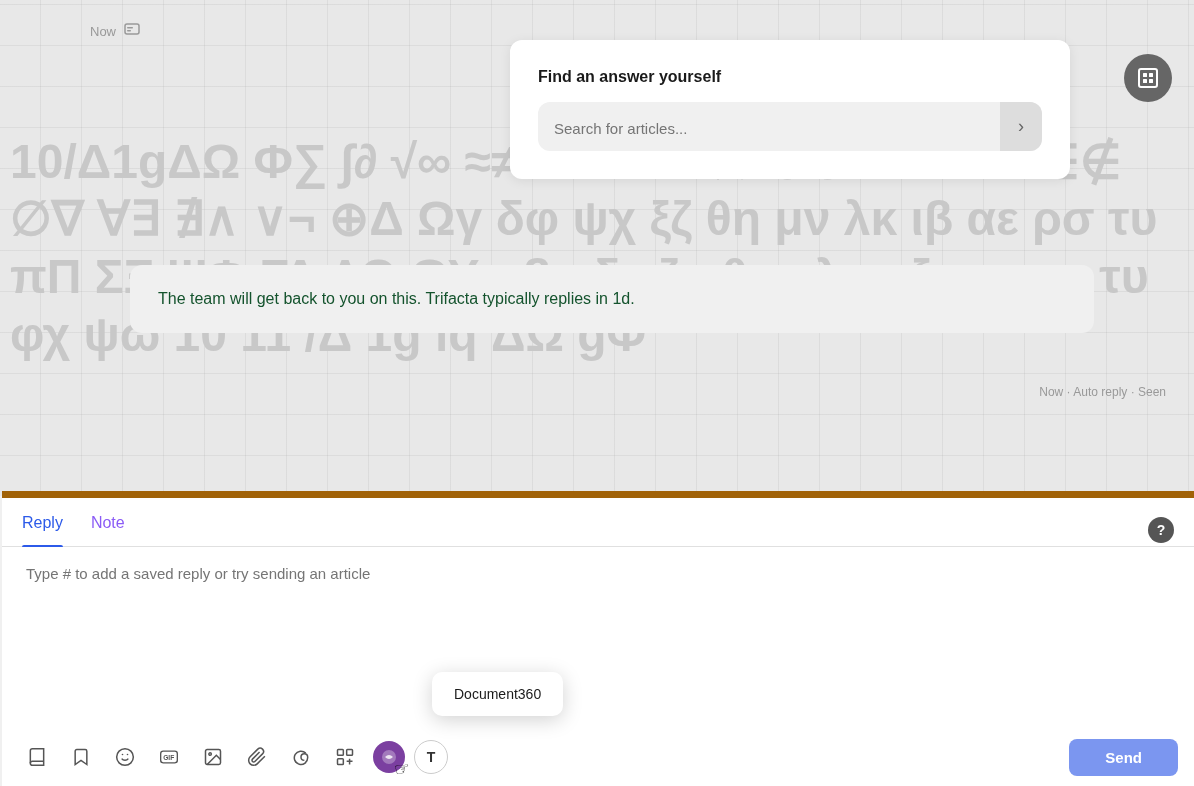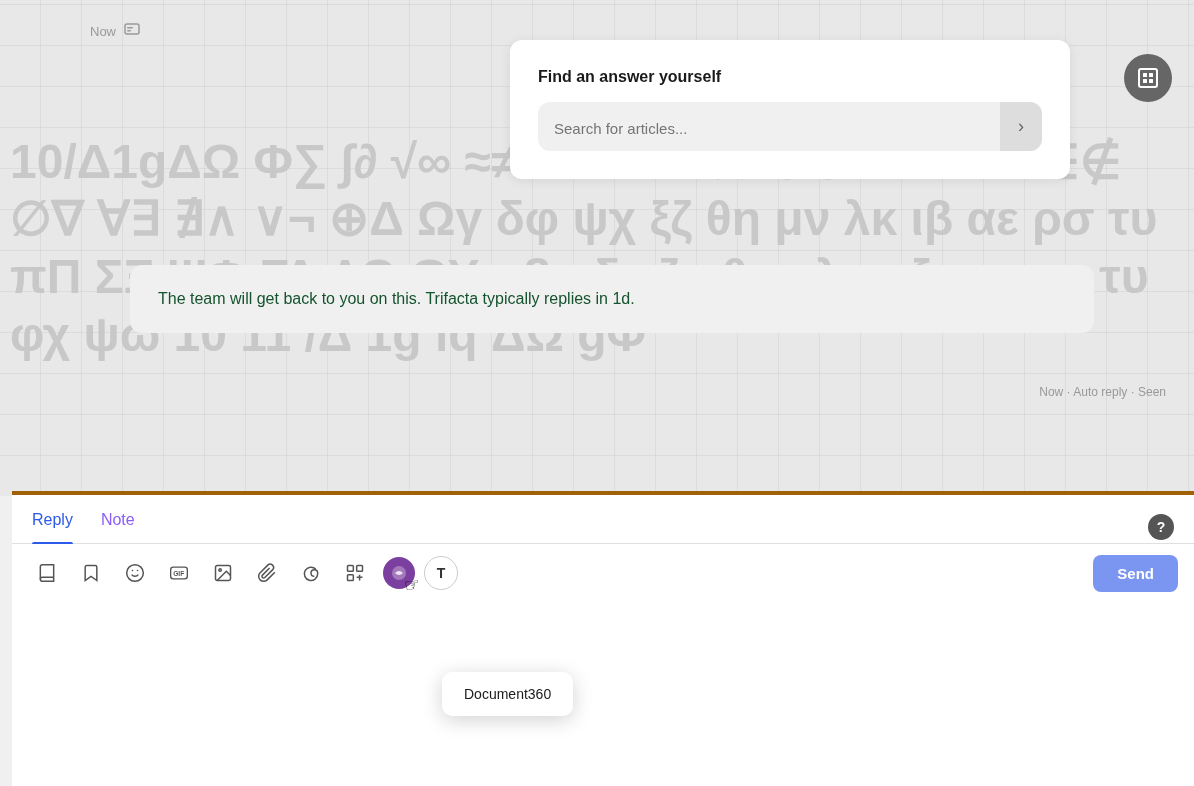--- a/index.html
+++ b/index.html
@@ -159,25 +159,25 @@
       top: 385px;
       right: 28px;
       font-size: 12px;
       color: #999;
     }
 
     
     .reply-panel {
       position: absolute;
       bottom: 0;
-      left: 12px;
+      left: 2px;
       right: 0;
       height: 295px;
       background: white;
-      border-top: 4px solid #a16207;
+      border-top: 7px solid #a16207;
       display: flex;
       flex-direction: column;
     }
 
     
     .tabs-row {
       display: flex;
       align-items: center;
       padding: 0 20px;
       padding-top: 16px;
@@ -261,21 +261,21 @@
       background: transparent;
       transition: background 0.15s;
     }
 
     .send-btn {
       margin-left: auto;
       background: #7b96f0;
       color: white;
       border: none;
       border-radius: 8px;
-      padding: 10px 24px;
+      padding: 10px 36px;
       font-size: 15px;
       font-weight: 600;
       cursor: pointer;
     }
 
     
     .tooltip-popup {
       position: absolute;
       bottom: 70px;
       left: 430px;
@@ -388,20 +388,21 @@
 <div class="auto-reply-meta">Now · Auto reply · Seen</div>
 
 <div class="reply-panel">
 
   <div class="tabs-row">
     <div class="tab active">Reply</div>
     <div class="tab">Note</div>
     <div class="help-icon">?</div>
   </div>
 
+  <textarea class="reply-textarea" placeholder="Type # to add a saved reply or try sending an article" style=""></textarea>
 
   <div class="tooltip-popup">
     <span>Document360</span>
   </div>
 
   <div class="toolbar">
 
     <button class="tool-btn" title="Book">
       <svg class="icon-svg" viewBox="0 0 24 24" fill="none" stroke="#555" stroke-width="1.8">
         <path d="M4 19.5A2.5 2.5 0 0 1 6.5 17H20"></path>

